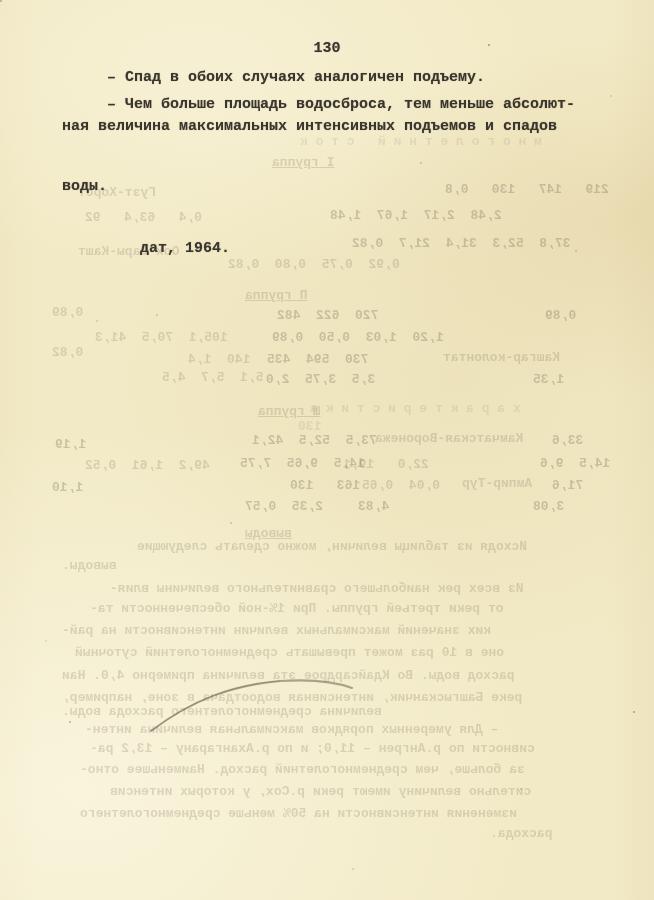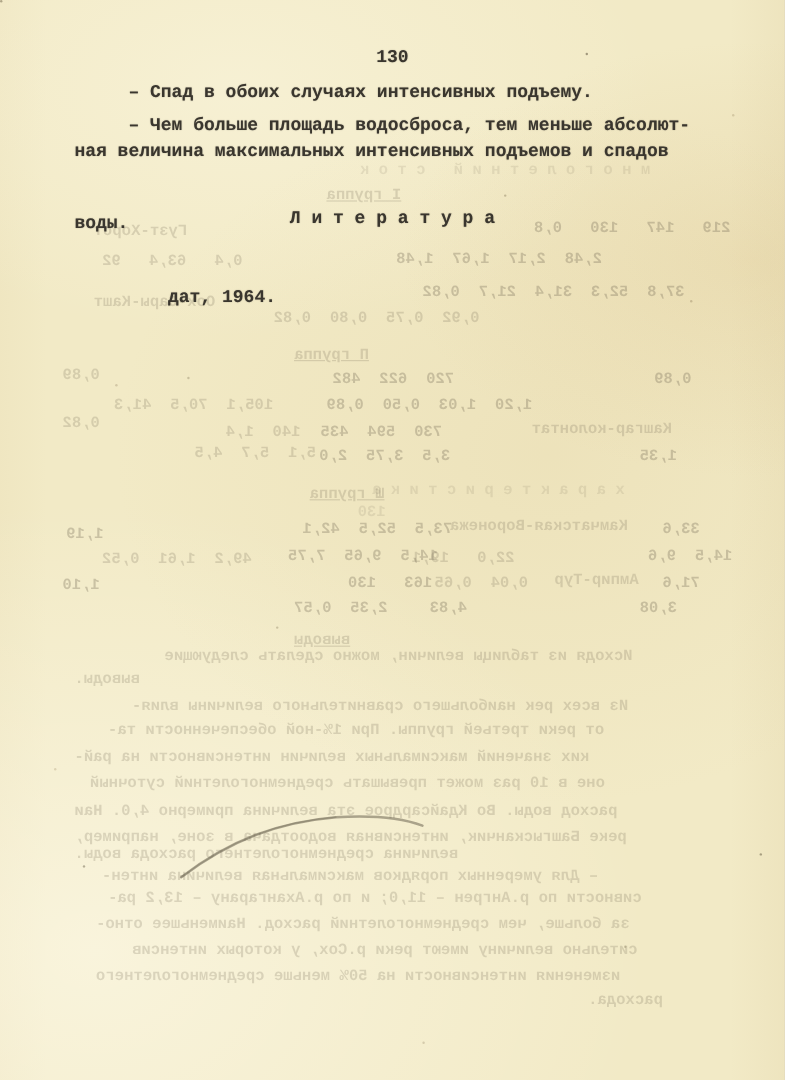--- a/index.html
+++ b/index.html
@@ -118,22 +118,21 @@
 
   <svg class="arc" width="654" height="900">
     <path d="M151,731 C 192,700 232,685 280,681 C 312,679 336,682 352,688" fill="none" stroke="#5f5846" stroke-width="2.1" stroke-linecap="round" opacity="0.5"></path>
     <path d="M151,731 C 192,700 232,685 280,681" fill="none" stroke="#6b6350" stroke-width="1" stroke-linecap="round" opacity="0.35"></path>
   </svg>
 
   <div class="speck" style="left:0;top:0;"></div>
 
   <div class="t center" style="top:40px;">130</div>
 
-  <div class="t" style="top:69px;left:107px;">– Спад в обоих случаях интенсивных подъему.</div>
+  <div class="t" style="top:69px;left:107px;">– Спад в обоих случаях аналогичен подъему.</div>
   <div class="t" style="top:96px;left:107px;">– Чем больше площадь водосброса, тем меньше абсолют-</div>
   <div class="t" style="top:118px;left:62px;">ная величина максимальных интенсивных подъемов и спадов</div>
   <div class="t" style="top:140px;left:62px;margin-top:38px;">воды.</div>
 
-  <div class="t center" style="top:174px;">Л и т е р а т у р а</div>
 
   <div class="t" style="top:240px;left:140px;">дат, 1964.</div>
 
 </div>
 
 </body></html>

